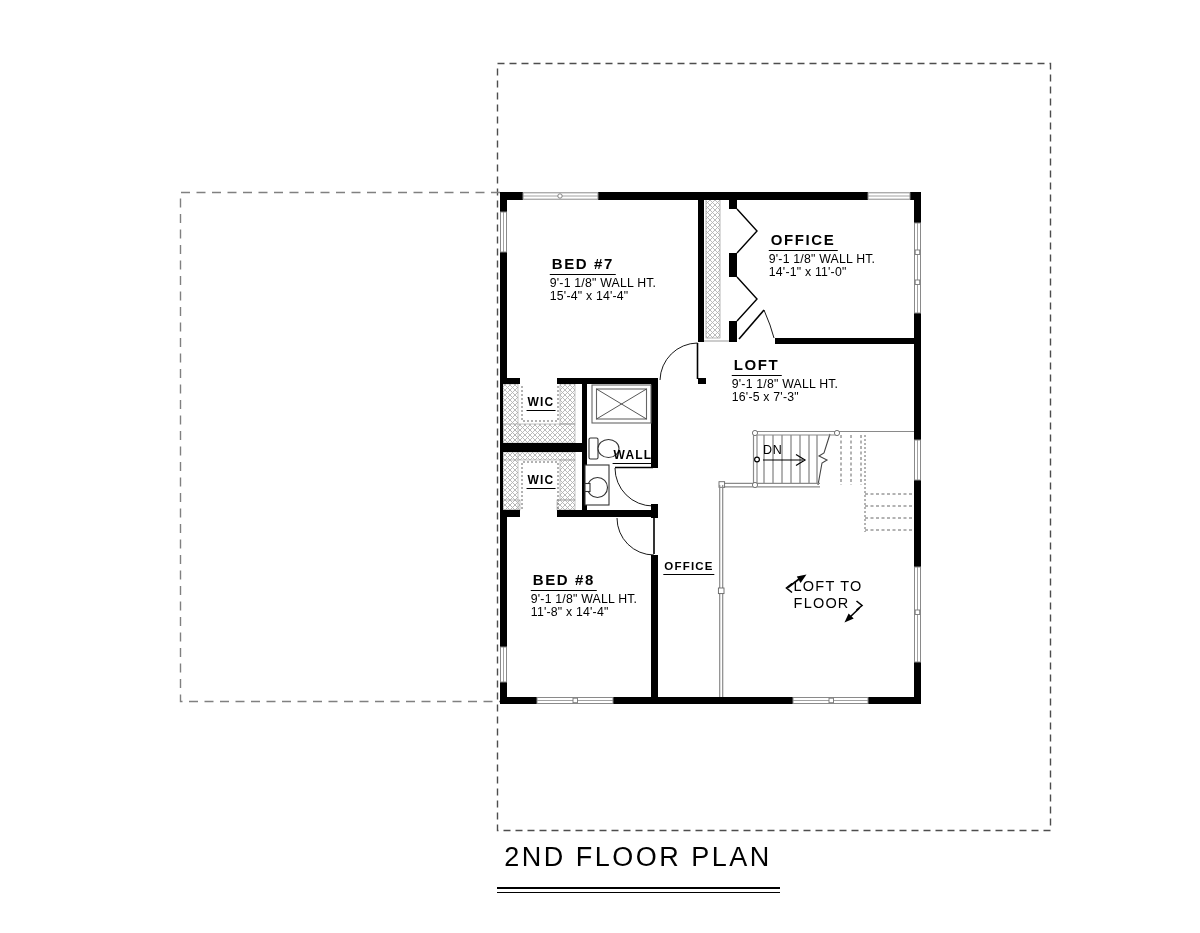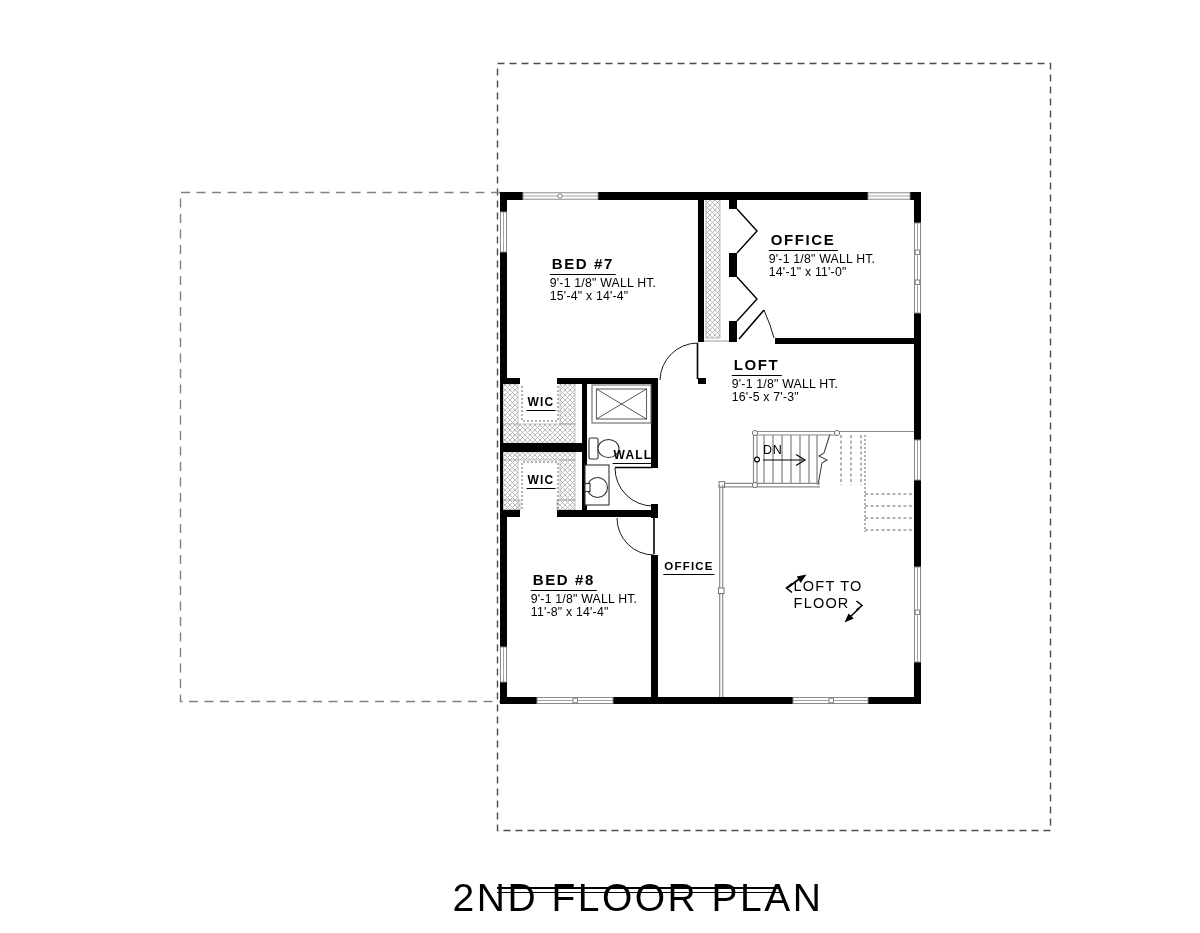--- a/index.html
+++ b/index.html
@@ -8,22 +8,22 @@
   .stage svg{position:absolute;left:0;top:0;}
   .lbl{position:absolute;transform:translateX(-50%);display:flex;flex-direction:column;
        align-items:flex-start;text-align:center;white-space:nowrap;}
   .rname{font-size:15px;font-weight:700;letter-spacing:1.6px;line-height:16px;
          border-bottom:1.8px solid #000;padding:0 2px 2px;margin-bottom:2px;}
   .rdim{font-size:12.3px;font-weight:400;line-height:13.4px;letter-spacing:.2px;}
   .sname{font-size:12px;font-weight:700;letter-spacing:1.2px;line-height:13px;
          border-bottom:1.6px solid #000;padding:0 1px 1px;}
   .ob span{font-size:14.5px;font-weight:400;letter-spacing:1.2px;line-height:16.5px;}
   .dn-lbl{position:absolute;font-size:12.5px;font-weight:400;letter-spacing:.6px;}
-  .title{position:absolute;left:638px;top:876px;transform:translateX(-50%);
-         font-size:39px;font-weight:400;letter-spacing:2.5px;white-space:nowrap;text-align:right;}
+  .title{position:absolute;left:638px;top:842px;transform:translateX(-50%);
+         font-size:27px;font-weight:400;letter-spacing:2.5px;white-space:nowrap;text-align:right;}
 </style>
 </head>
 <body>
 
 <div class="stage">
 
 <svg width="1200" height="933" viewBox="0 0 1200 933">
   <defs>
     <pattern id="hatch" width="5" height="5" patternUnits="userSpaceOnUse">
       <path d="M0,0 L5,5 M5,0 L0,5" stroke="#b3b3b3" stroke-width="0.9" fill="none"></path>

